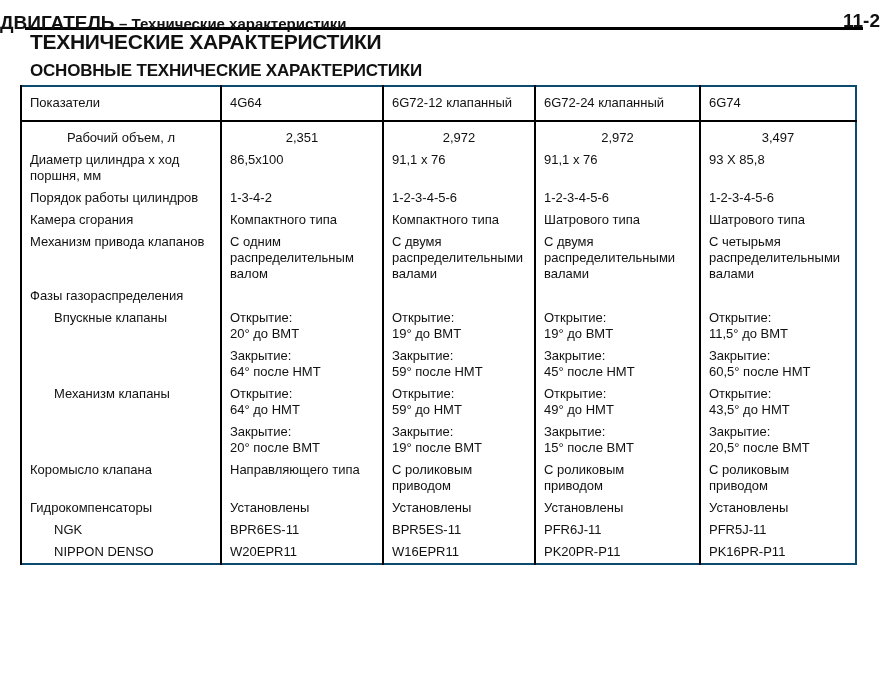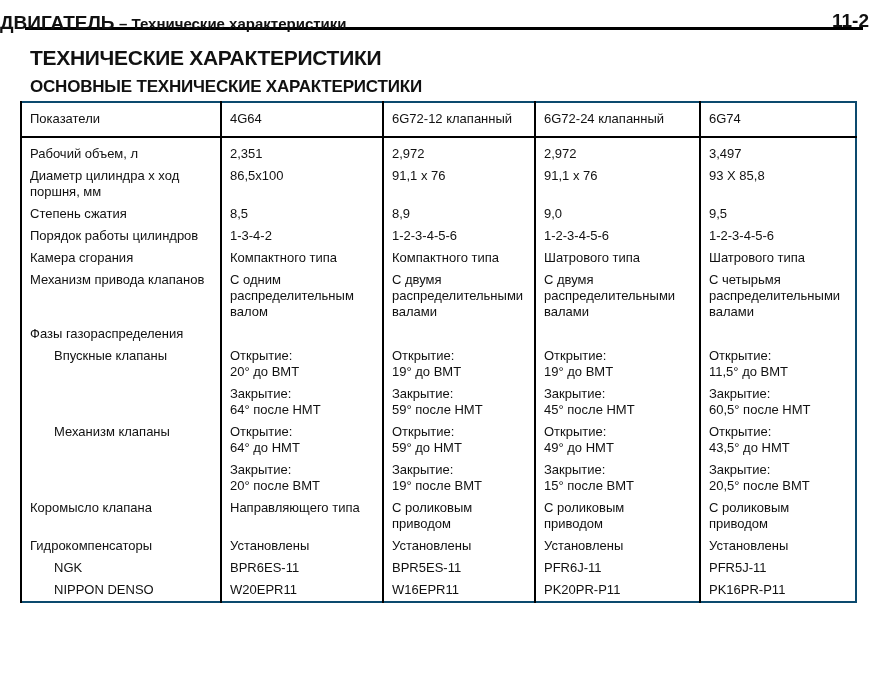--- a/index.html
+++ b/index.html
@@ -32,34 +32,34 @@
     font-weight: bold;
     letter-spacing: 0px;
   }
   .section {
     font-size: 15px;
     font-weight: bold;
   }
   .page-num {
     position: absolute;
     top: 10px;
-    right: 24px;
+    right: 13px;
     font-size: 19px;
     font-weight: bold;
   }
   .head-rule {
     margin-left: 25px;
     width: 838px;
     height: 3px;
     background: #000000;
     margin-top: 3px;
   }
   
   h1.main-heading {
-    margin: 16px 0 0 30px;
+    margin: 0 0 0 30px;
     font-size: 21px;
     font-weight: bold;
     letter-spacing: -0.3px;
   }
   h2.sub-heading {
     margin: 7px 0 4px 30px;
     font-size: 17px;
     font-weight: bold;
     letter-spacing: -0.2px;
   }
@@ -84,21 +84,21 @@
     vertical-align: top;
     font-weight: normal;
     padding: 3px 8px;
     white-space: pre-line;
     overflow: hidden;
   }
   .spec-table thead th {
     border-bottom: 2px solid #000000;
     padding: 8px 8px 9px 8px;
   }
-  .spec-table tbody tr.first td { padding-top: 8px; }
+  .spec-table tbody tr.first td { padding-top: 8px; text-align: center; }
   .spec-table td.indent { padding-left: 32px; }
 </style>
 </head>
 <body>
 
 <div class="page">
 
   <header class="running-head">
     <div class="head-center">
       <span class="chapter">ДВИГАТЕЛЬ</span>
@@ -137,27 +137,20 @@
           <td>2,972</td>
           <td>3,497</td>
         </tr>
         <tr>
           <td>Диаметр цилиндра х ход
 поршня, мм</td>
           <td>86,5x100</td>
           <td>91,1 х 76</td>
           <td>91,1 х 76</td>
           <td>93 Х 85,8</td>
-        </tr>
-        <tr>
-          <td>Степень сжатия</td>
-          <td>8,5</td>
-          <td>8,9</td>
-          <td>9,0</td>
-          <td>9,5</td>
         </tr>
         <tr>
           <td>Порядок работы цилиндров</td>
           <td>1-3-4-2</td>
           <td>1-2-3-4-5-6</td>
           <td>1-2-3-4-5-6</td>
           <td>1-2-3-4-5-6</td>
         </tr>
         <tr>
           <td>Камера сгорания</td>

